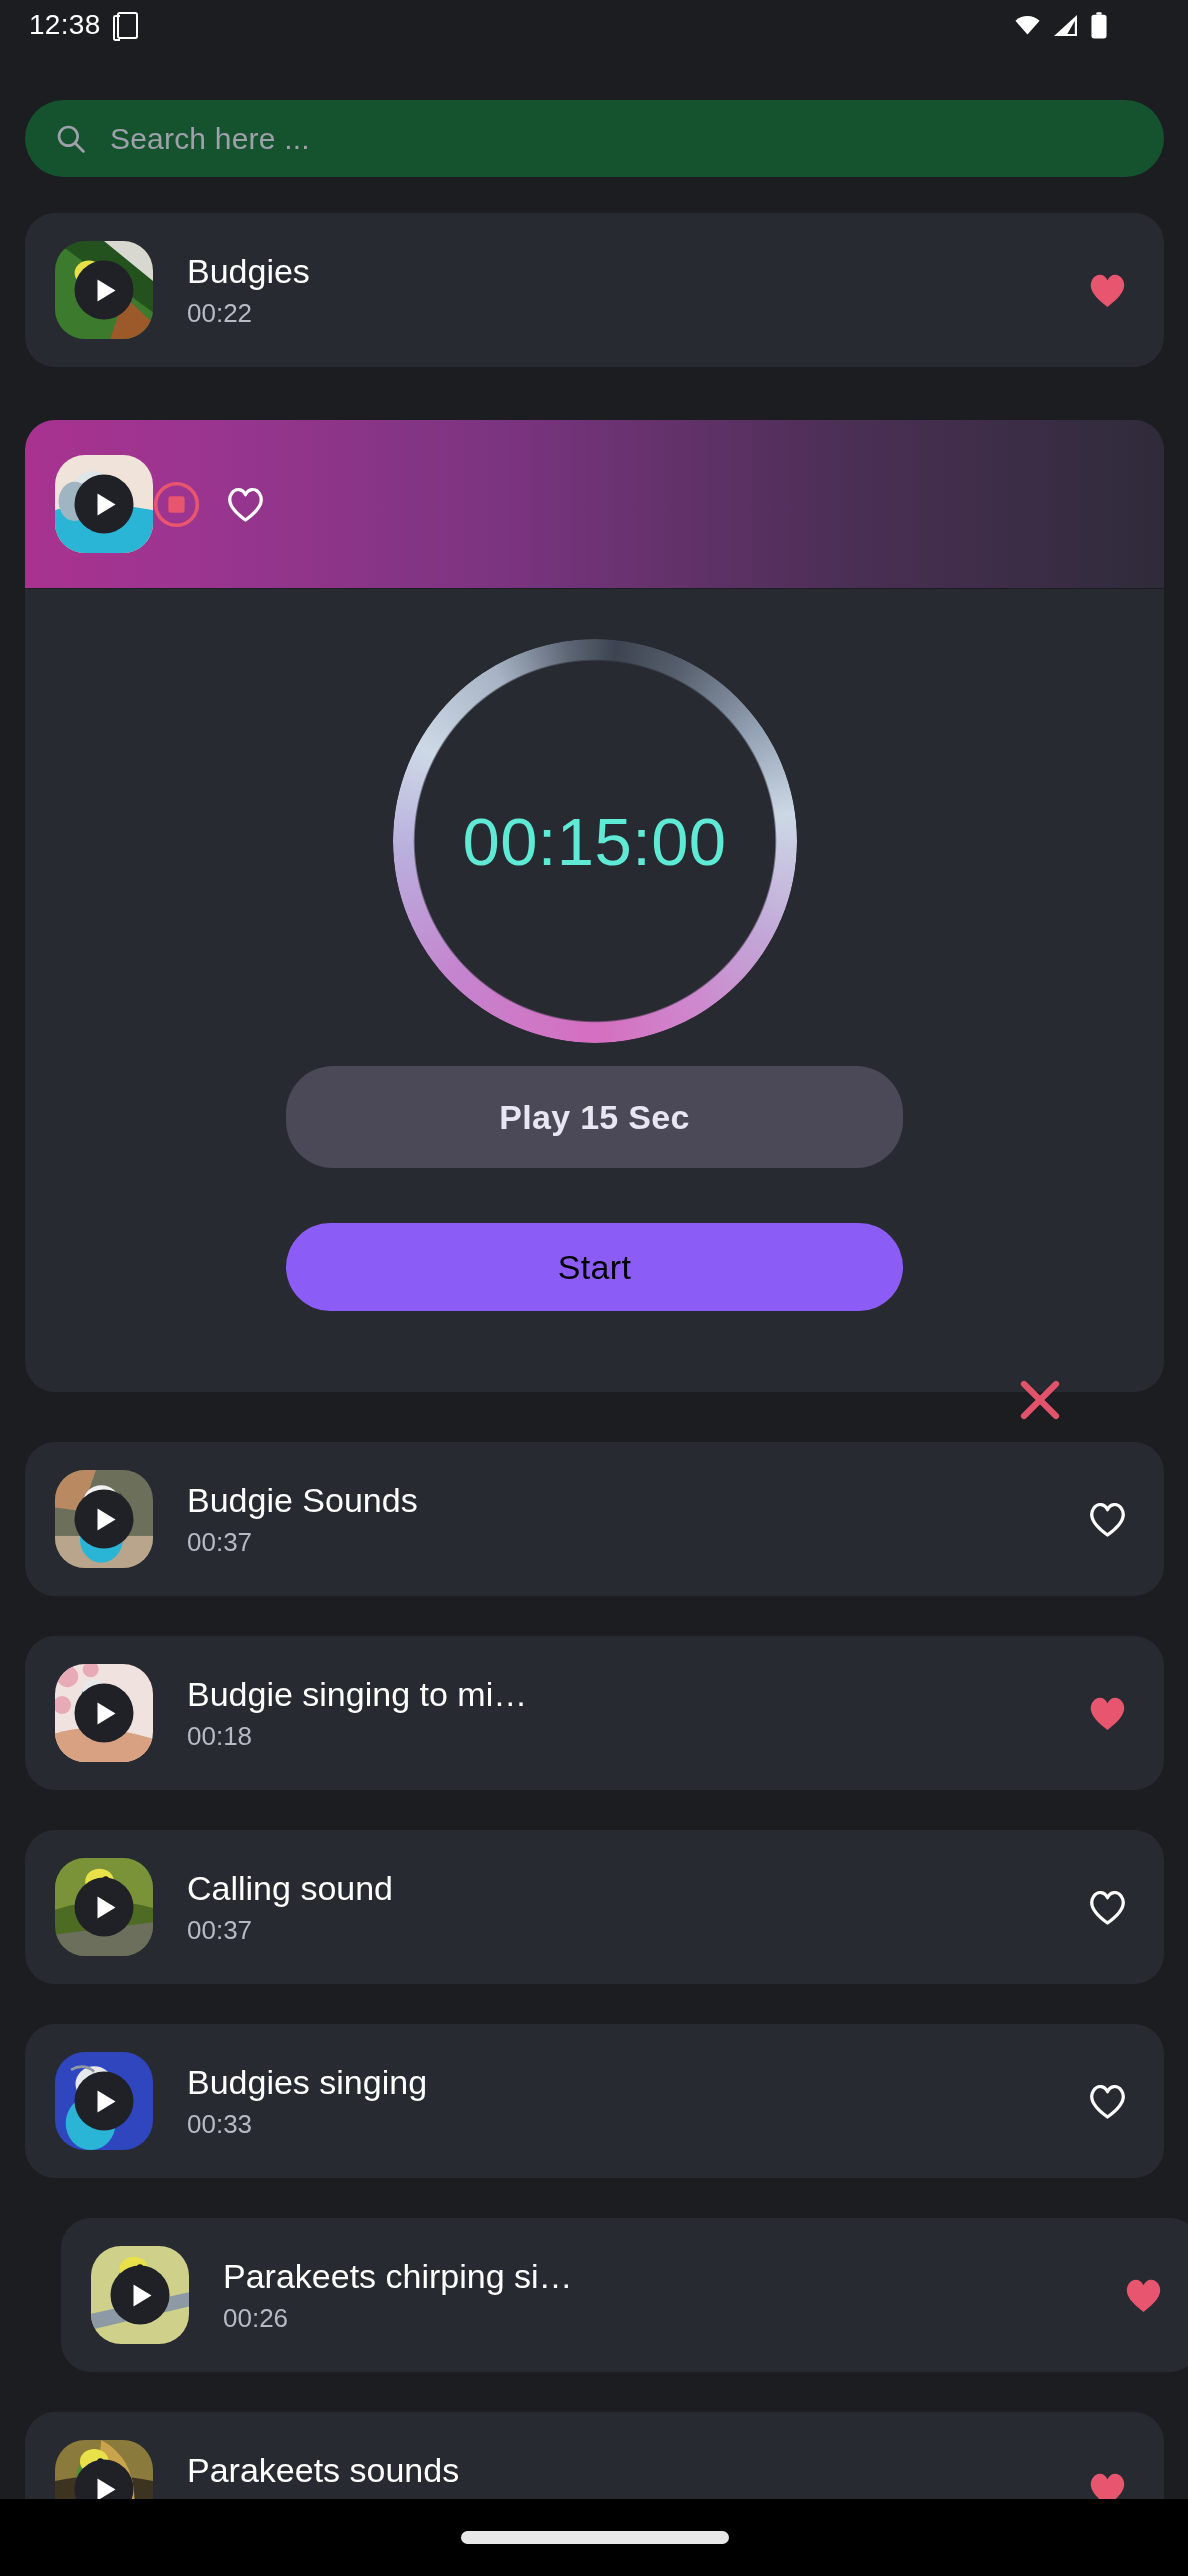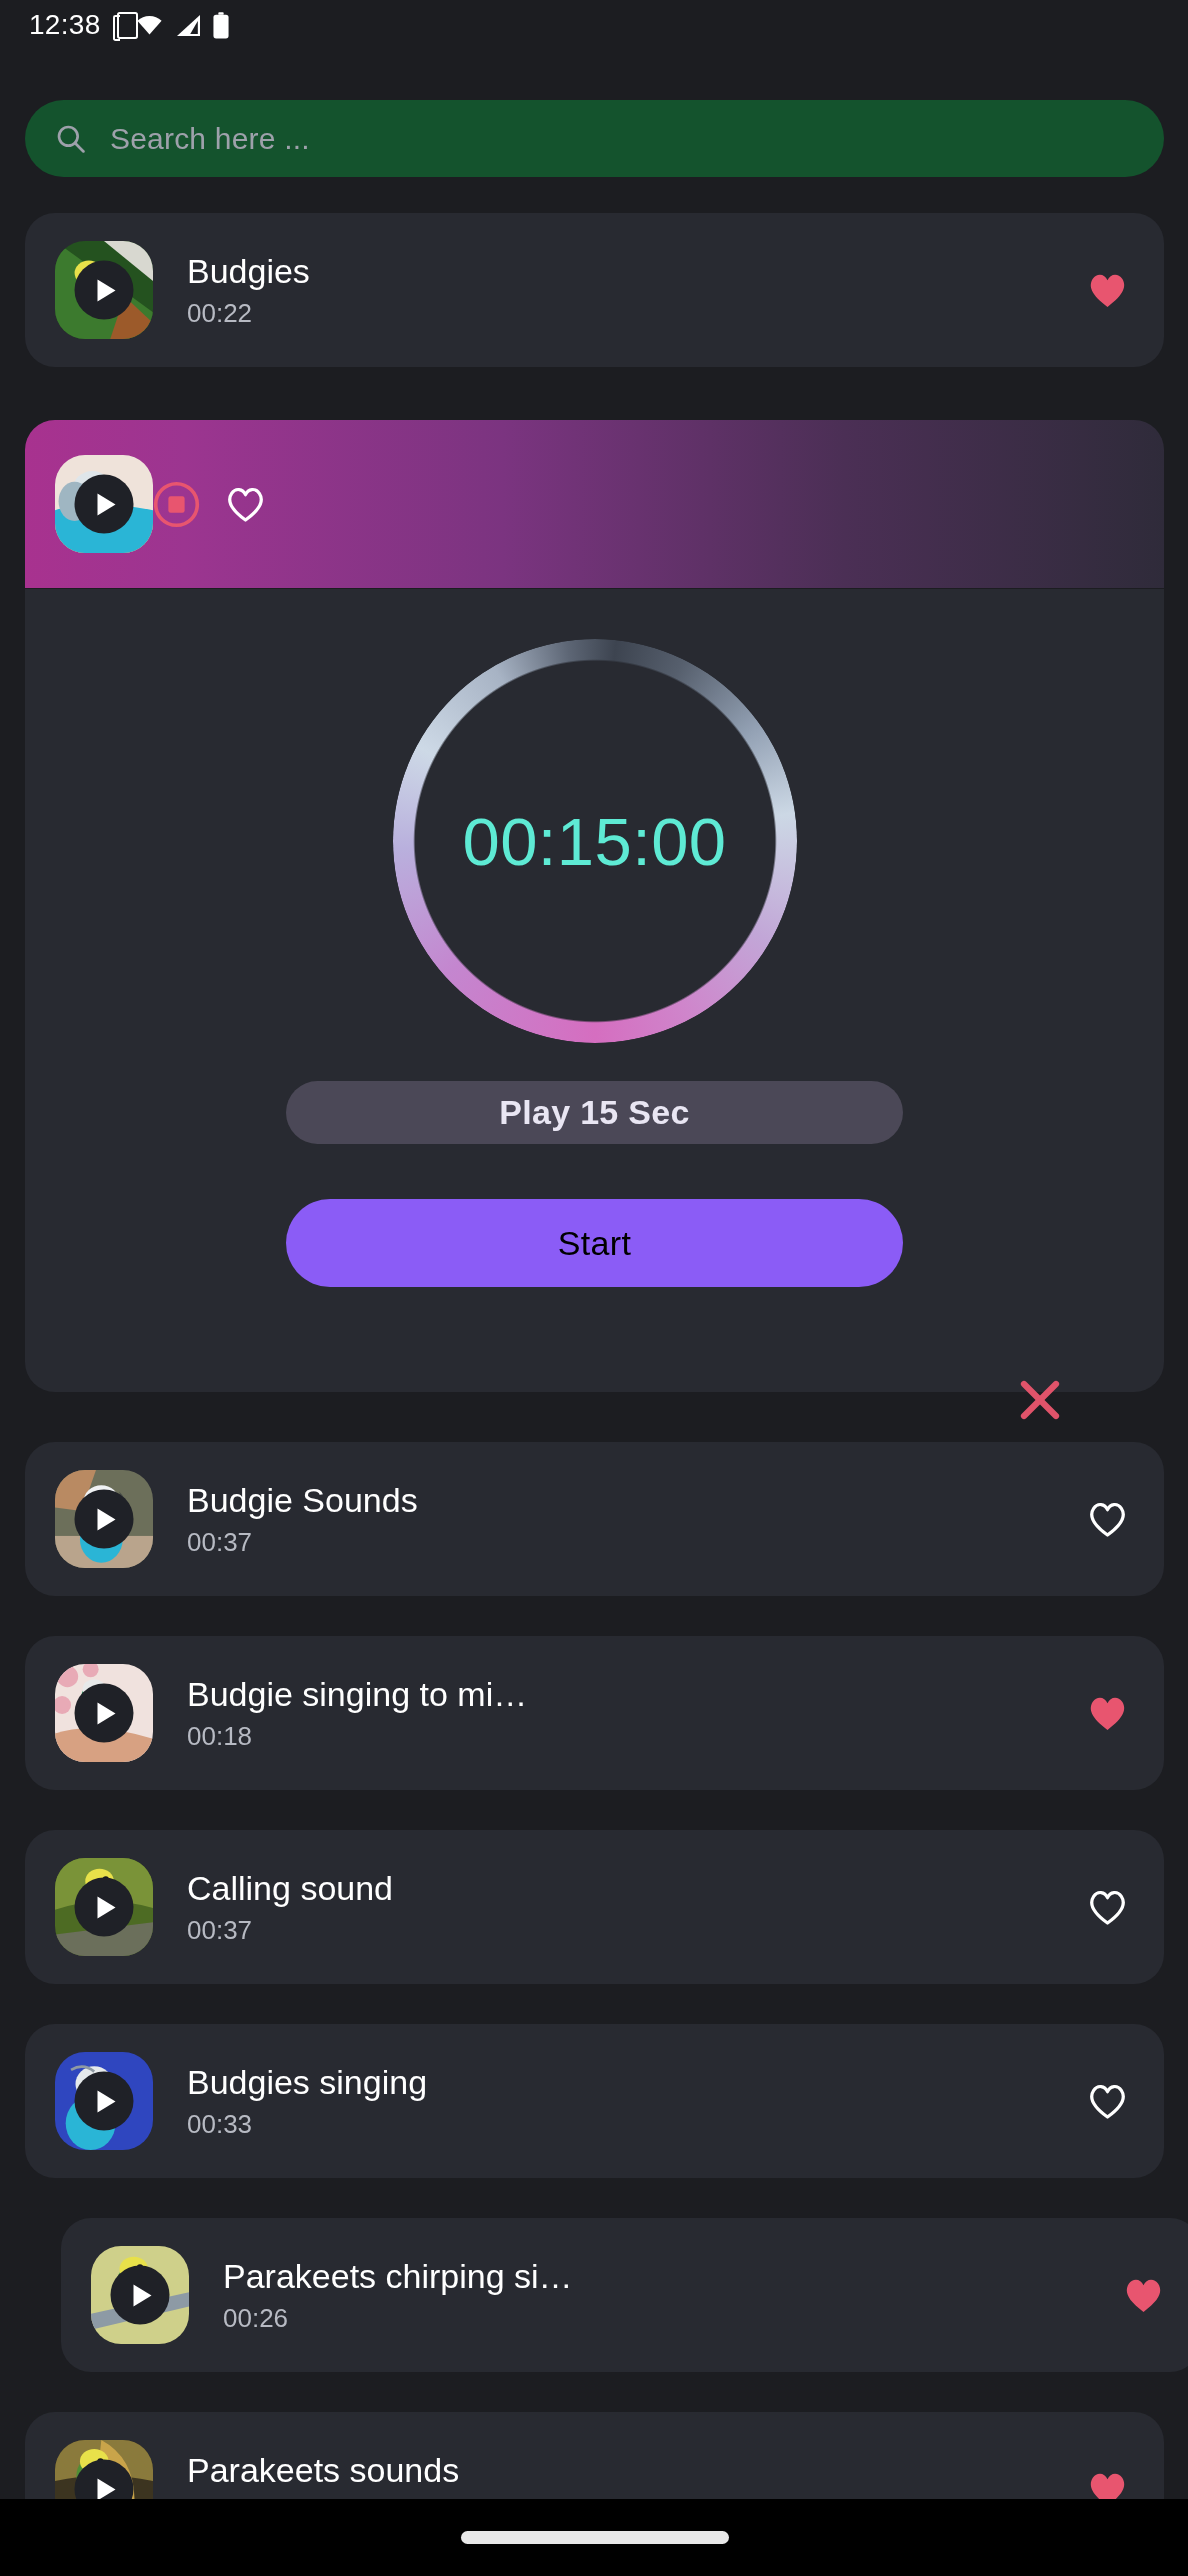--- a/index.html
+++ b/index.html
@@ -19,20 +19,21 @@
     background:#1c1d21;
   }
 
   
   .statusbar {
     position:absolute;
     top:0; left:0;
     width:1132px; height:50px;
     display:flex;
     align-items:center;
+    justify-content:space-between;
     padding:0 25px 0 29px;
     background:#1c1d21;
   }
   .sb-left { display:flex; align-items:center; gap:12.5px; }
   .sb-clock { color:#ffffff; font-size:28px; letter-spacing:0.3px; }
   .sb-screenshot-icon { width:23px; height:27px; position:relative; }
   .sb-screenshot-icon:before {
     content:""; position:absolute; left:3.6px; top:0;
     width:17px; height:23px; border:2.2px solid #ffffff; border-radius:2.7px;
   }
@@ -171,22 +172,22 @@
     font-size:67px;
     letter-spacing:0.4px;
   }
   .timer-close {
     position:absolute;
     right:100px;
     width:48px; height:48px;
   }
   .btn-play15 {
     display:block;
-    width:617px; height:63px;
-    margin:38px auto 0;
+    width:617px; height:102px;
+    margin:23px auto 0;
     background:#4b4857;
     border:none;
     border-radius:47px;
     color:#e9e6f3;
     font-family:"Liberation Sans", sans-serif;
     font-size:34px;
     font-weight:bold;
     letter-spacing:0.3px;
     cursor:pointer;
   }

